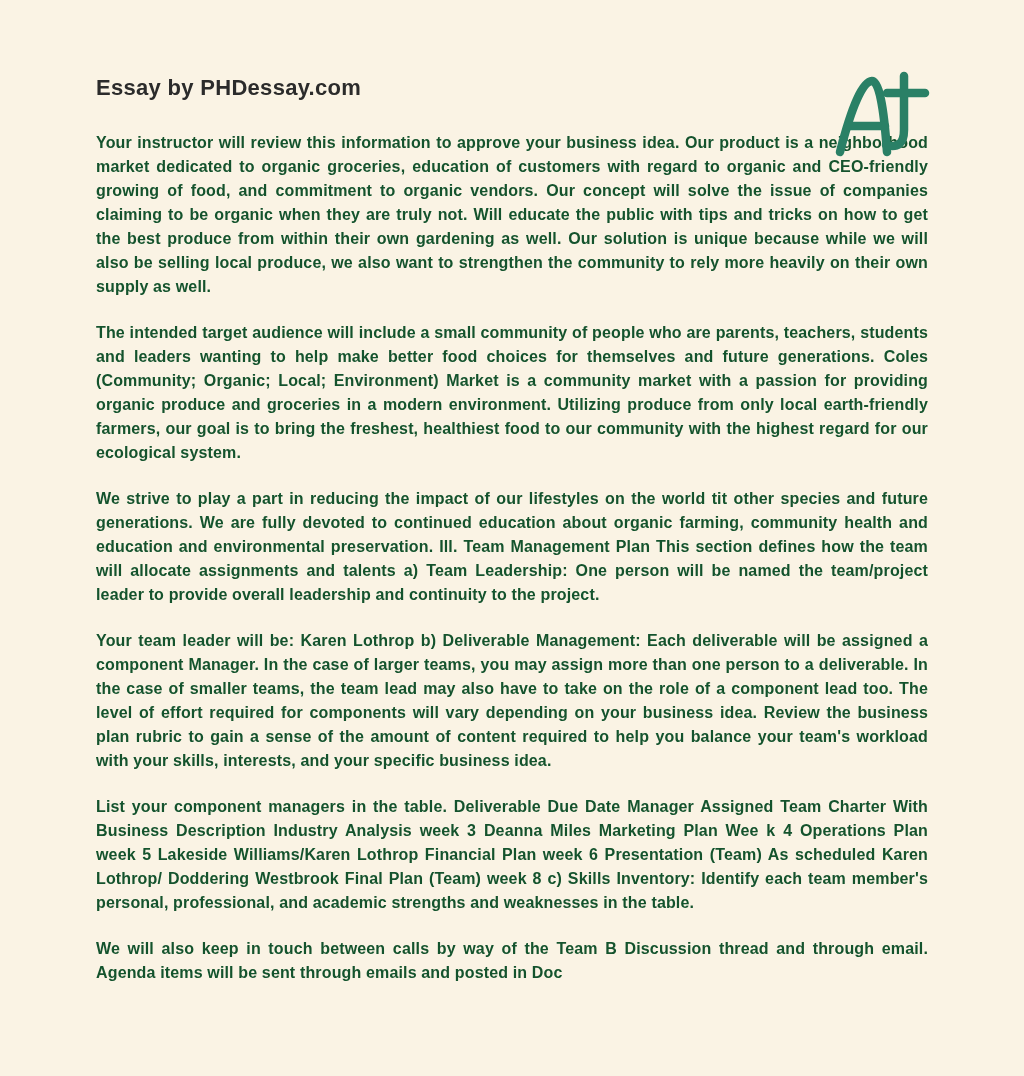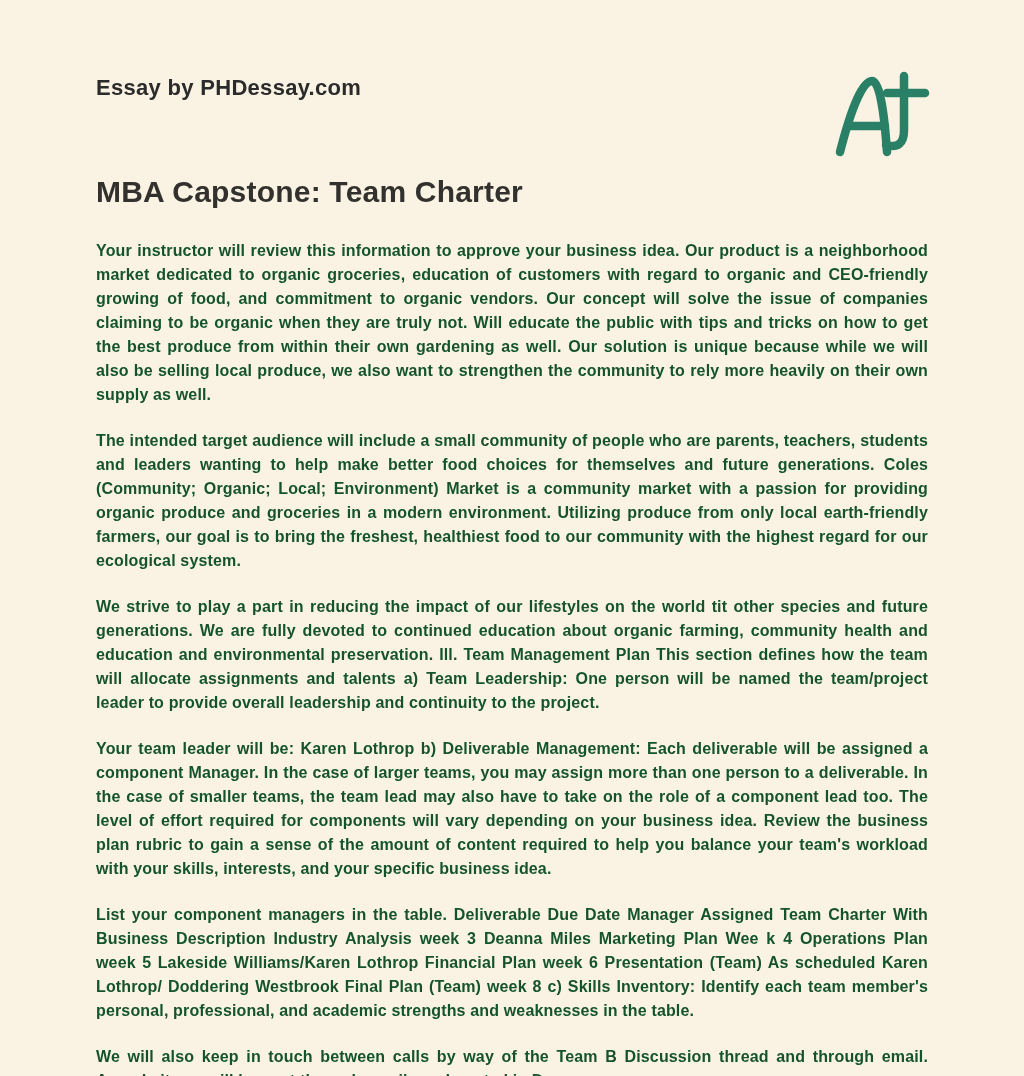--- a/index.html
+++ b/index.html
@@ -82,21 +82,20 @@
       <g stroke="#2a8066" stroke-width="8.5" fill="none" stroke-linecap="round" stroke-linejoin="round">
         <path d="M 8 84 Q 26 14 40 13 Q 50 13 55 84"></path>
         <path d="M 16 58 L 53 58"></path>
         <path d="M 72 8 L 72 62 Q 72 82 54 77"></path>
         <path d="M 55 25 L 93 25"></path>
       </g>
     </svg>
   </div>
 
   <main>
-    <h2 class="essay-title">MBA Capstone: Team Charter</h2>
 
     <div class="essay-body">
       <p>Your instructor will review this information to approve your business idea. Our product is a neighborhood market dedicated to organic groceries, education of customers with regard to organic and CEO-friendly growing of food, and commitment to organic vendors. Our concept will solve the issue of companies claiming to be organic when they are truly not. Will educate the public with tips and tricks on how to get the best produce from within their own gardening as well. Our solution is unique because while we will also be selling local produce, we also want to strengthen the community to rely more heavily on their own supply as well.</p>
       <p>The intended target audience will include a small community of people who are parents, teachers, students and leaders wanting to help make better food choices for themselves and future generations. Coles (Community; Organic; Local; Environment) Market is a community market with a passion for providing organic produce and groceries in a modern environment. Utilizing produce from only local earth-friendly farmers, our goal is to bring the freshest, healthiest food to our community with the highest regard for our ecological system.</p>
       <p>We strive to play a part in reducing the impact of our lifestyles on the world tit other species and future generations. We are fully devoted to continued education about organic farming, community health and education and environmental preservation. Ill. Team Management Plan This section defines how the team will allocate assignments and talents a) Team Leadership: One person will be named the team/project leader to provide overall leadership and continuity to the project.</p>
       <p>Your team leader will be: Karen Lothrop b) Deliverable Management: Each deliverable will be assigned a component Manager. In the case of larger teams, you may assign more than one person to a deliverable. In the case of smaller teams, the team lead may also have to take on the role of a component lead too. The level of effort required for components will vary depending on your business idea. Review the business plan rubric to gain a sense of the amount of content required to help you balance your team's workload with your skills, interests, and your specific business idea.</p>
       <p>List your component managers in the table. Deliverable Due Date Manager Assigned Team Charter With Business Description Industry Analysis week 3 Deanna Miles Marketing Plan Wee k 4 Operations Plan week 5 Lakeside Williams/Karen Lothrop Financial Plan week 6 Presentation (Team) As scheduled Karen Lothrop/ Doddering Westbrook Final Plan (Team) week 8 c) Skills Inventory: Identify each team member's personal, professional, and academic strengths and weaknesses in the table.</p>
       <p>We will also keep in touch between calls by way of the Team B Discussion thread and through email. Agenda items will be sent through emails and posted in Doc</p>
     </div>
   </main>

